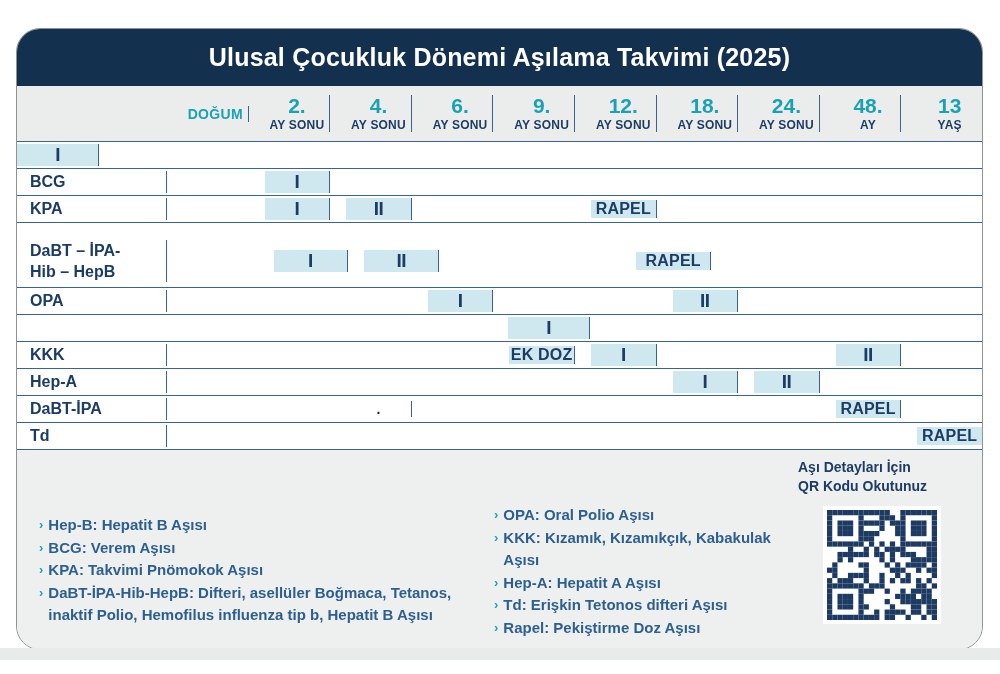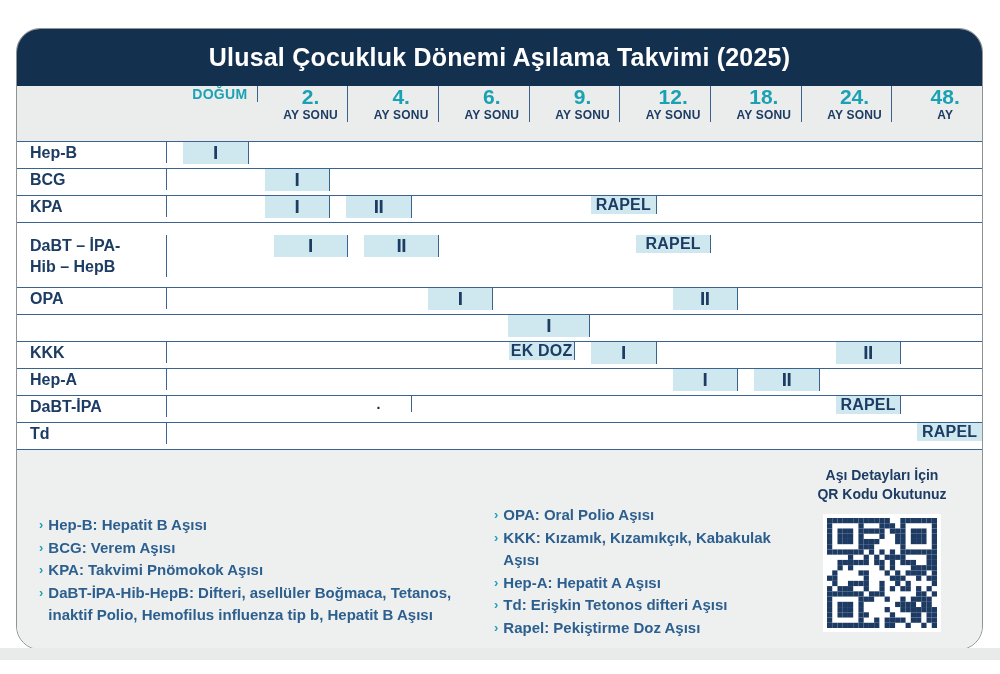--- a/index.html
+++ b/index.html
@@ -12,21 +12,21 @@
     border:1.5px solid #8f9396; border-radius:24px; overflow:hidden;
     background:#eef0f0; display:flex; flex-direction:column;
   }
   .title-bar {
     height:57px; flex:0 0 57px; background:var(--navy);
     display:flex; align-items:center; justify-content:center;
   }
   .title-bar h1 { color:#ffffff; font-size:25px; font-weight:bold; letter-spacing:.2px; }
 
   .vax-table { background:#ffffff; display:flex; flex-direction:column; }
-  .vrow { display:flex; border-bottom:1.5px solid var(--grid); min-height:27px; align-items:flex-start;gap:16px; }
+  .vrow { display:flex; border-bottom:1.5px solid var(--grid); min-height:27px; align-items:center;gap:16px; }
   .vrow.tall { min-height:53px;margin-top:12px; }
   .vrow.hdr { min-height:56px; background:var(--hdrbg); }
   .vcell {
     flex:1 1 0; border-right:1.5px solid var(--grid);
     display:flex; flex-direction:column; align-items:center; justify-content:center;
     position:relative; overflow:hidden;
   }
   .vcell:last-child { border-right:none; }
   .vcell.label {
     flex:0 0 150px; align-items:flex-start; justify-content:center;
@@ -42,21 +42,21 @@
   .mark-dot   { color:#222; font-size:14px; font-weight:bold; }
 
   .footer { flex:1 1 auto; display:flex; background:#eef0f0; padding:0 16px 0 22px; }
   .leg-col { color:var(--legend); font-size:15px; font-weight:bold; }
   .leg-left  { flex:0 0 455px; padding-top:64px; }
   .leg-right { flex:1 1 auto;  padding-top:54px; }
   .leg-item { display:flex; line-height:1.5; }
   .leg-arrow { flex:0 0 auto; color:var(--teal); margin-right:5px; font-size:13px; transform:translateY(1px); }
   .leg-text { flex:1 1 auto; }
 
-  .qr-col { flex:0 0 168px; padding-top:16px; text-align:center; }
+  .qr-col { flex:0 0 168px; padding-top:8px; }
   .qr-label { color:var(--tnavy); font-size:14px; font-weight:bold; line-height:1.35; }
   .qr-box { margin:10px auto 0 auto; width:118px; height:118px; background:#ffffff; padding:4px; }
   .qr-box svg { display:block; }
 </style>
 </head>
 <body>
 
 <div class="page">
   <div class="card">
 
@@ -95,23 +95,26 @@
             <div class="sub">AY SONU</div>
           </div>
           <div class="vcell">
             <div class="num">24.</div>
             <div class="sub">AY SONU</div>
           </div>
           <div class="vcell">
             <div class="num">48.</div>
             <div class="sub">AY</div>
           </div>
-        </div>
-        <div class="vrow">
-          <div class="vcell label">Hep-B</div>
+          <div class="vcell">
+            <div class="num">13</div>
+            <div class="sub">YAŞ</div>
+          </div>
+        </div>
+        <div class="vrow">
           <div class="vcell hl">
             <span class="mark-roman">I</span>
           </div>
           <div class="vcell"></div>
           <div class="vcell"></div>
           <div class="vcell"></div>
           <div class="vcell"></div>
           <div class="vcell"></div>
           <div class="vcell"></div>
           <div class="vcell"></div>

